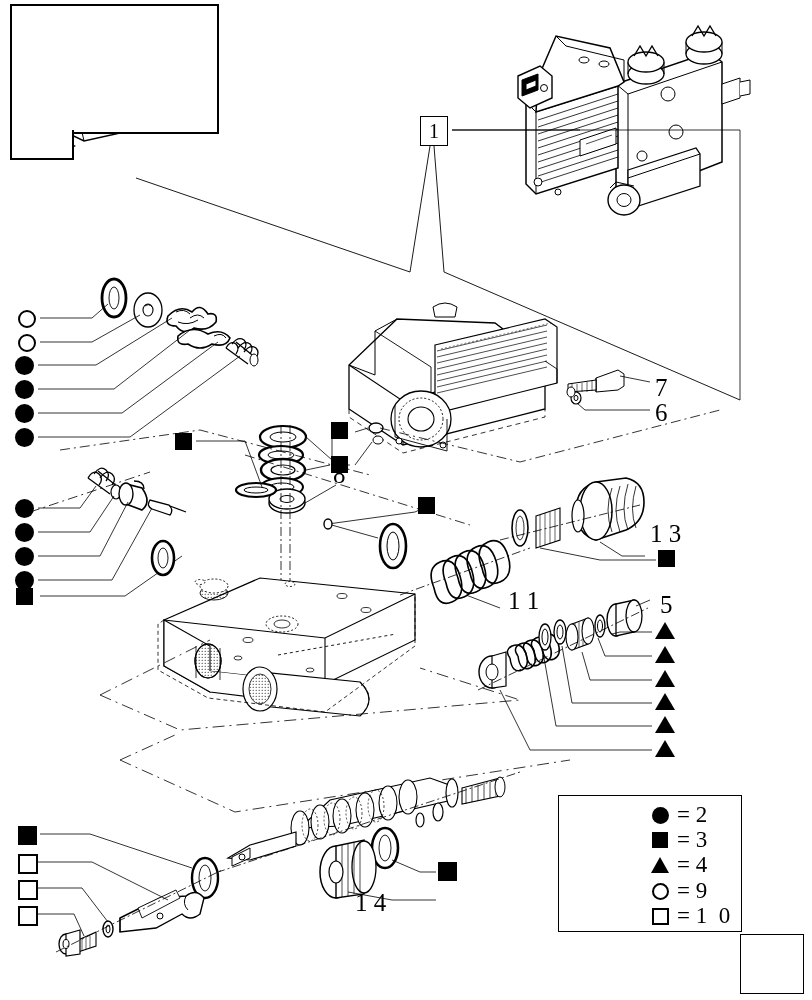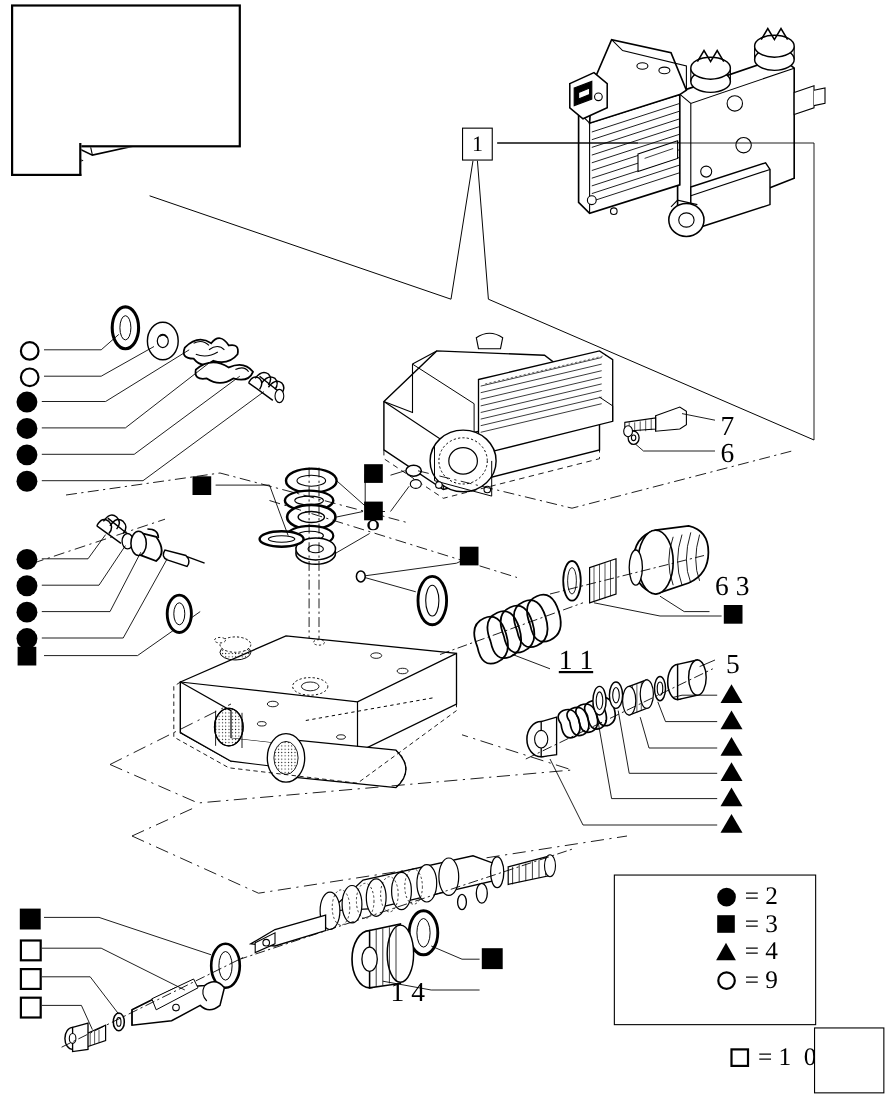--- a/index.html
+++ b/index.html
@@ -569,22 +569,22 @@
   <div class="sym tri-fill" style="left:655px;top:716px;"></div>
   <div class="sym tri-fill" style="left:655px;top:740px;"></div>
 
   <div class="sym square-fill" style="left:18px;top:826px;width:19px;height:19px;"></div>
   <div class="sym square-open" style="left:18px;top:854px;width:16px;height:16px;"></div>
   <div class="sym square-open" style="left:18px;top:880px;width:16px;height:16px;"></div>
   <div class="sym square-open" style="left:18px;top:906px;width:16px;height:16px;"></div>
 
   <div class="numlab" style="left:655px;top:375px;">7</div>
   <div class="numlab" style="left:655px;top:400px;">6</div>
-  <div class="numlab" style="left:650px;top:521px;">6 3</div>
-  <div class="numlab" style="left:508px;top:588px;text-decoration:underline;">1 1</div>
+  <div class="numlab" style="left:650px;top:521px;">1 3</div>
+  <div class="numlab" style="left:508px;top:588px;">1 1</div>
   <div class="numlab" style="left:660px;top:592px;">5</div>
   <div class="numlab" style="left:333px;top:462px;">8</div>
   <div class="numlab" style="left:355px;top:890px;">1 4</div>
 
   <div class="legend" style="left:558px;top:795px;width:182px;height:135px;">
     <div class="legend-row" style="left:90px;top:6px;">
       <span class="legend-sym">
         <span style="display:block;width:17px;height:17px;border-radius:50%;background:#000;"></span>
       </span>
       <span class="legend-eq">= 2</span>
@@ -600,21 +600,21 @@
         <span style="display:block;width:0;height:0;border-left:9px solid transparent;border-right:9px solid transparent;border-bottom:16px solid #000;"></span>
       </span>
       <span class="legend-eq">= 4</span>
     </div>
     <div class="legend-row" style="left:90px;top:82px;">
       <span class="legend-sym">
         <span style="display:block;width:13px;height:13px;border-radius:50%;border:2px solid #000;background:#fff;"></span>
       </span>
       <span class="legend-eq">= 9</span>
     </div>
-    <div class="legend-row" style="left:102px;top:107px;margin-top:45px;">
+    <div class="legend-row" style="left:90px;top:107px;">
       <span class="legend-sym">
         <span style="display:block;width:13px;height:13px;border:2px solid #000;background:#fff;"></span>
       </span>
       <span class="legend-eq">= 1  0</span>
     </div>
   </div>
 
   <div class="cornerbox" style="left:740px;top:934px;width:62px;height:58px;"></div>
 
 </div>

